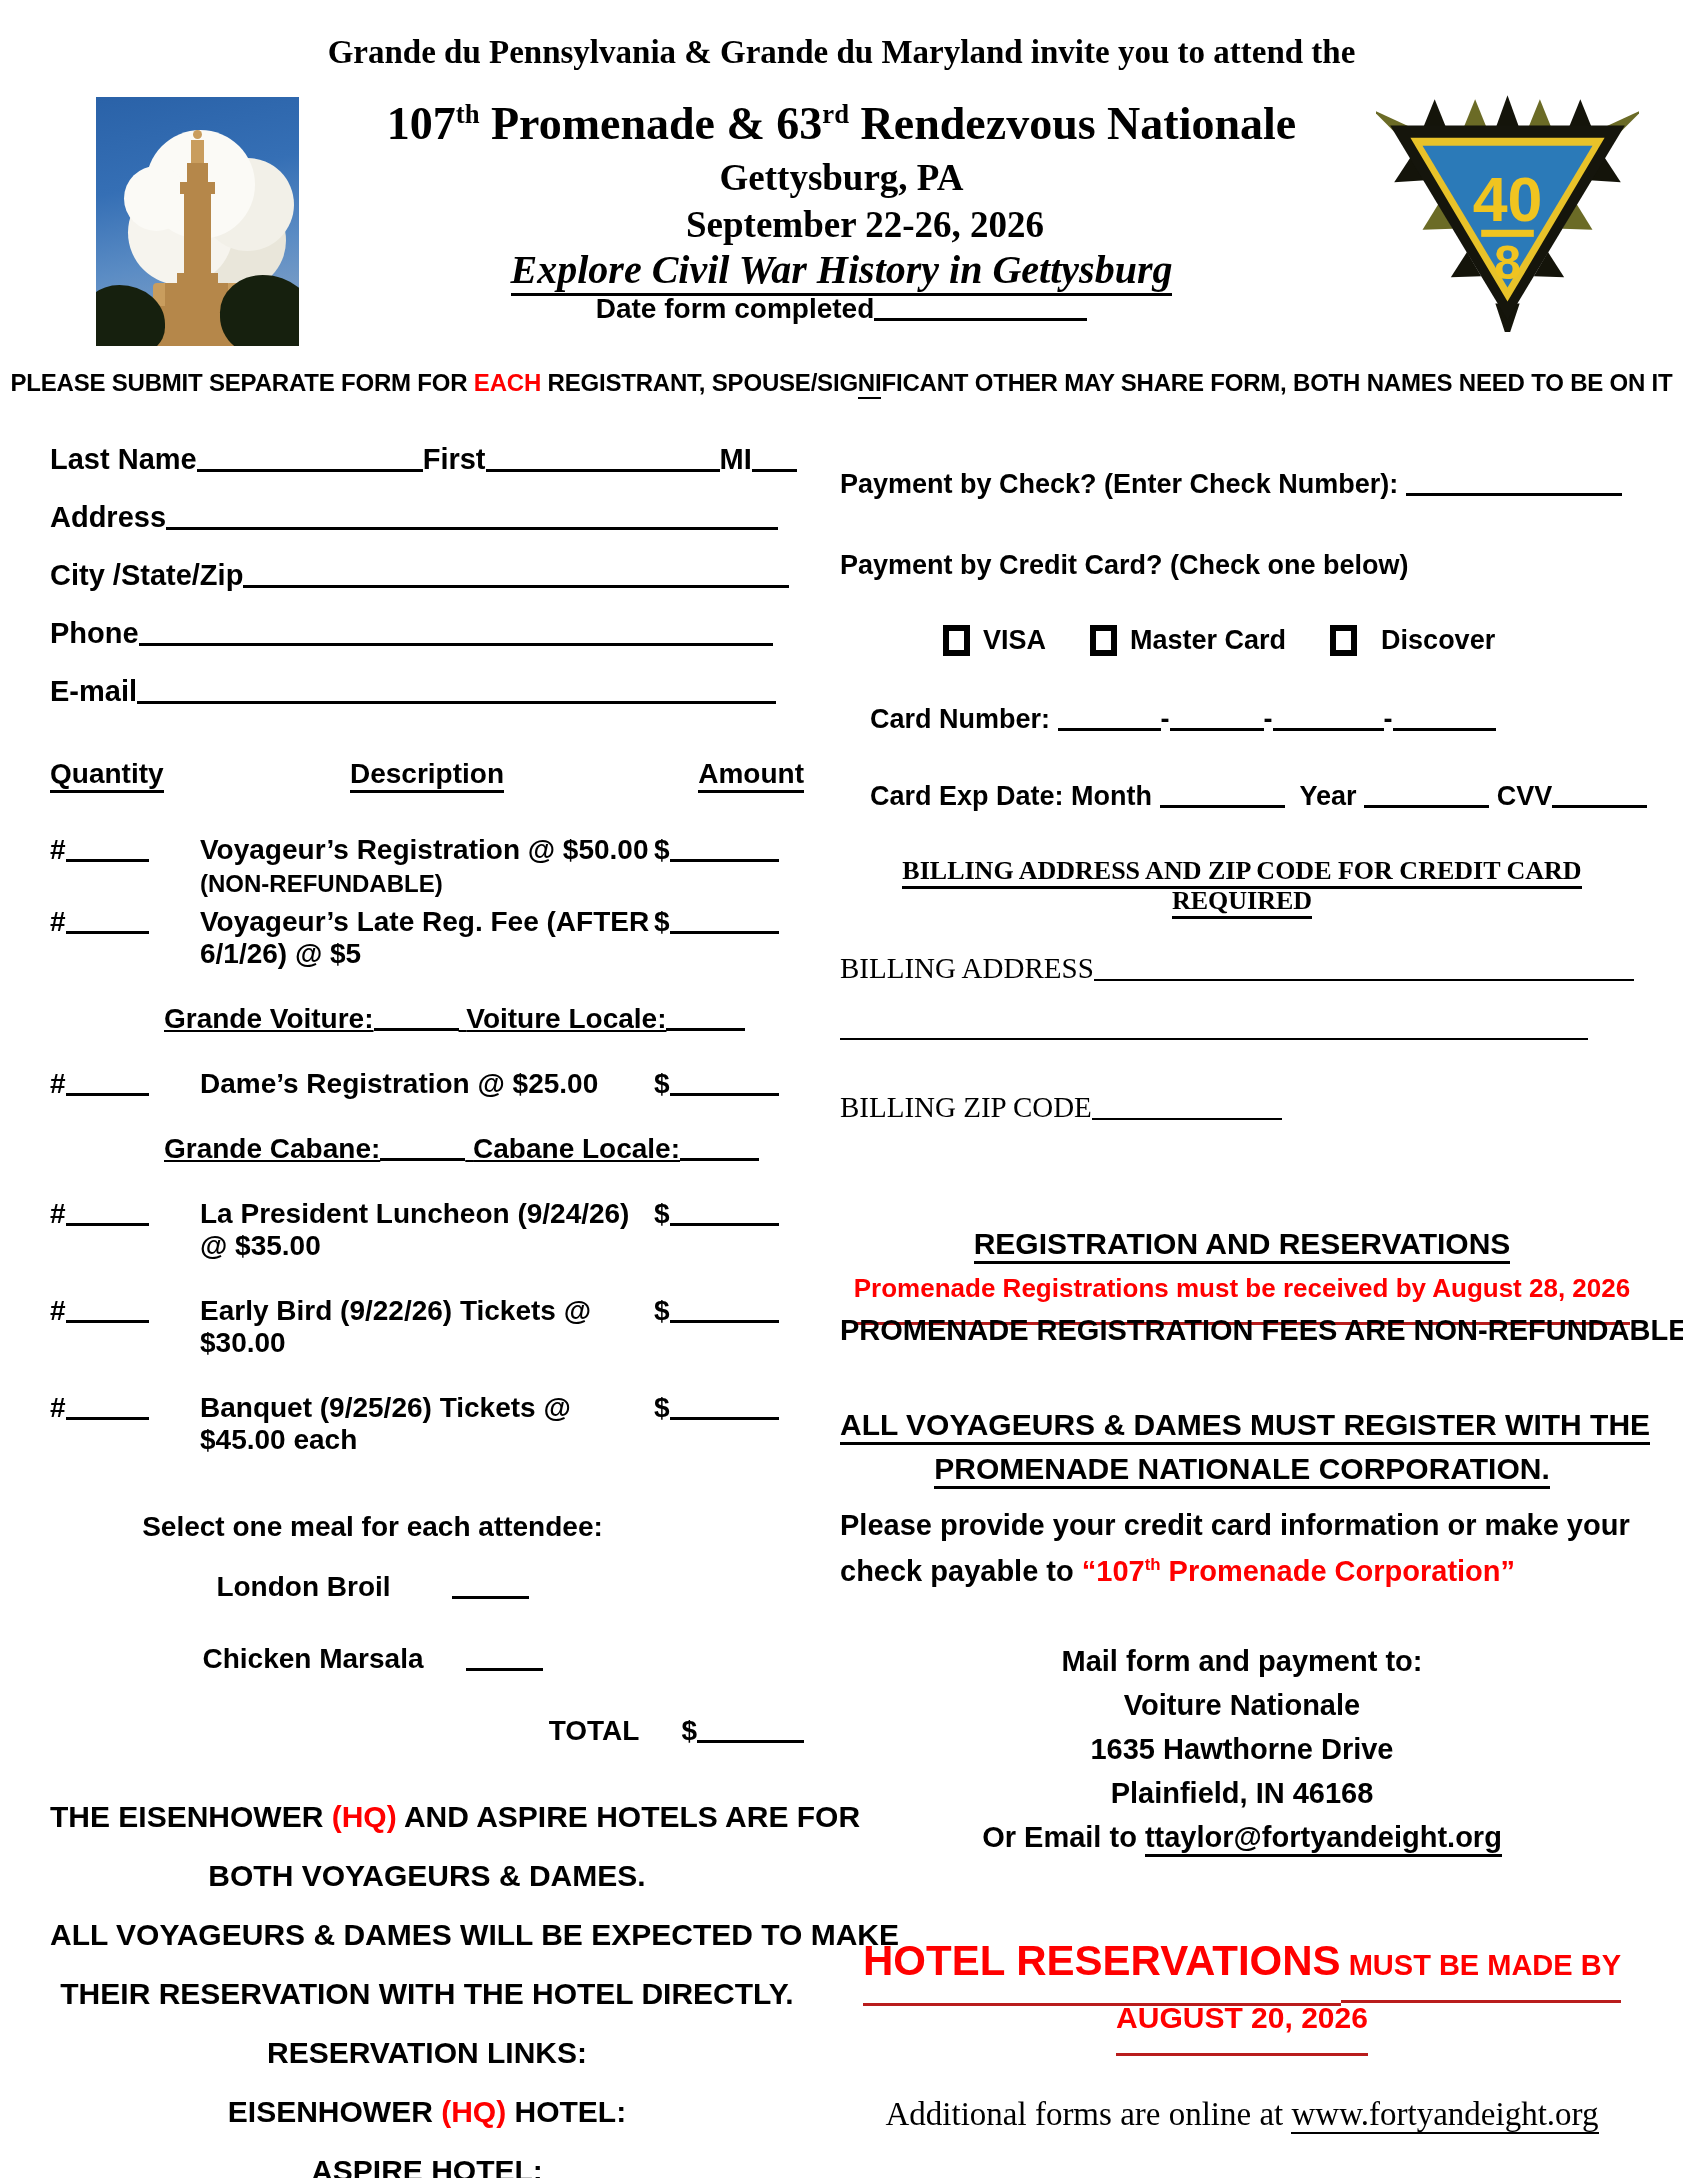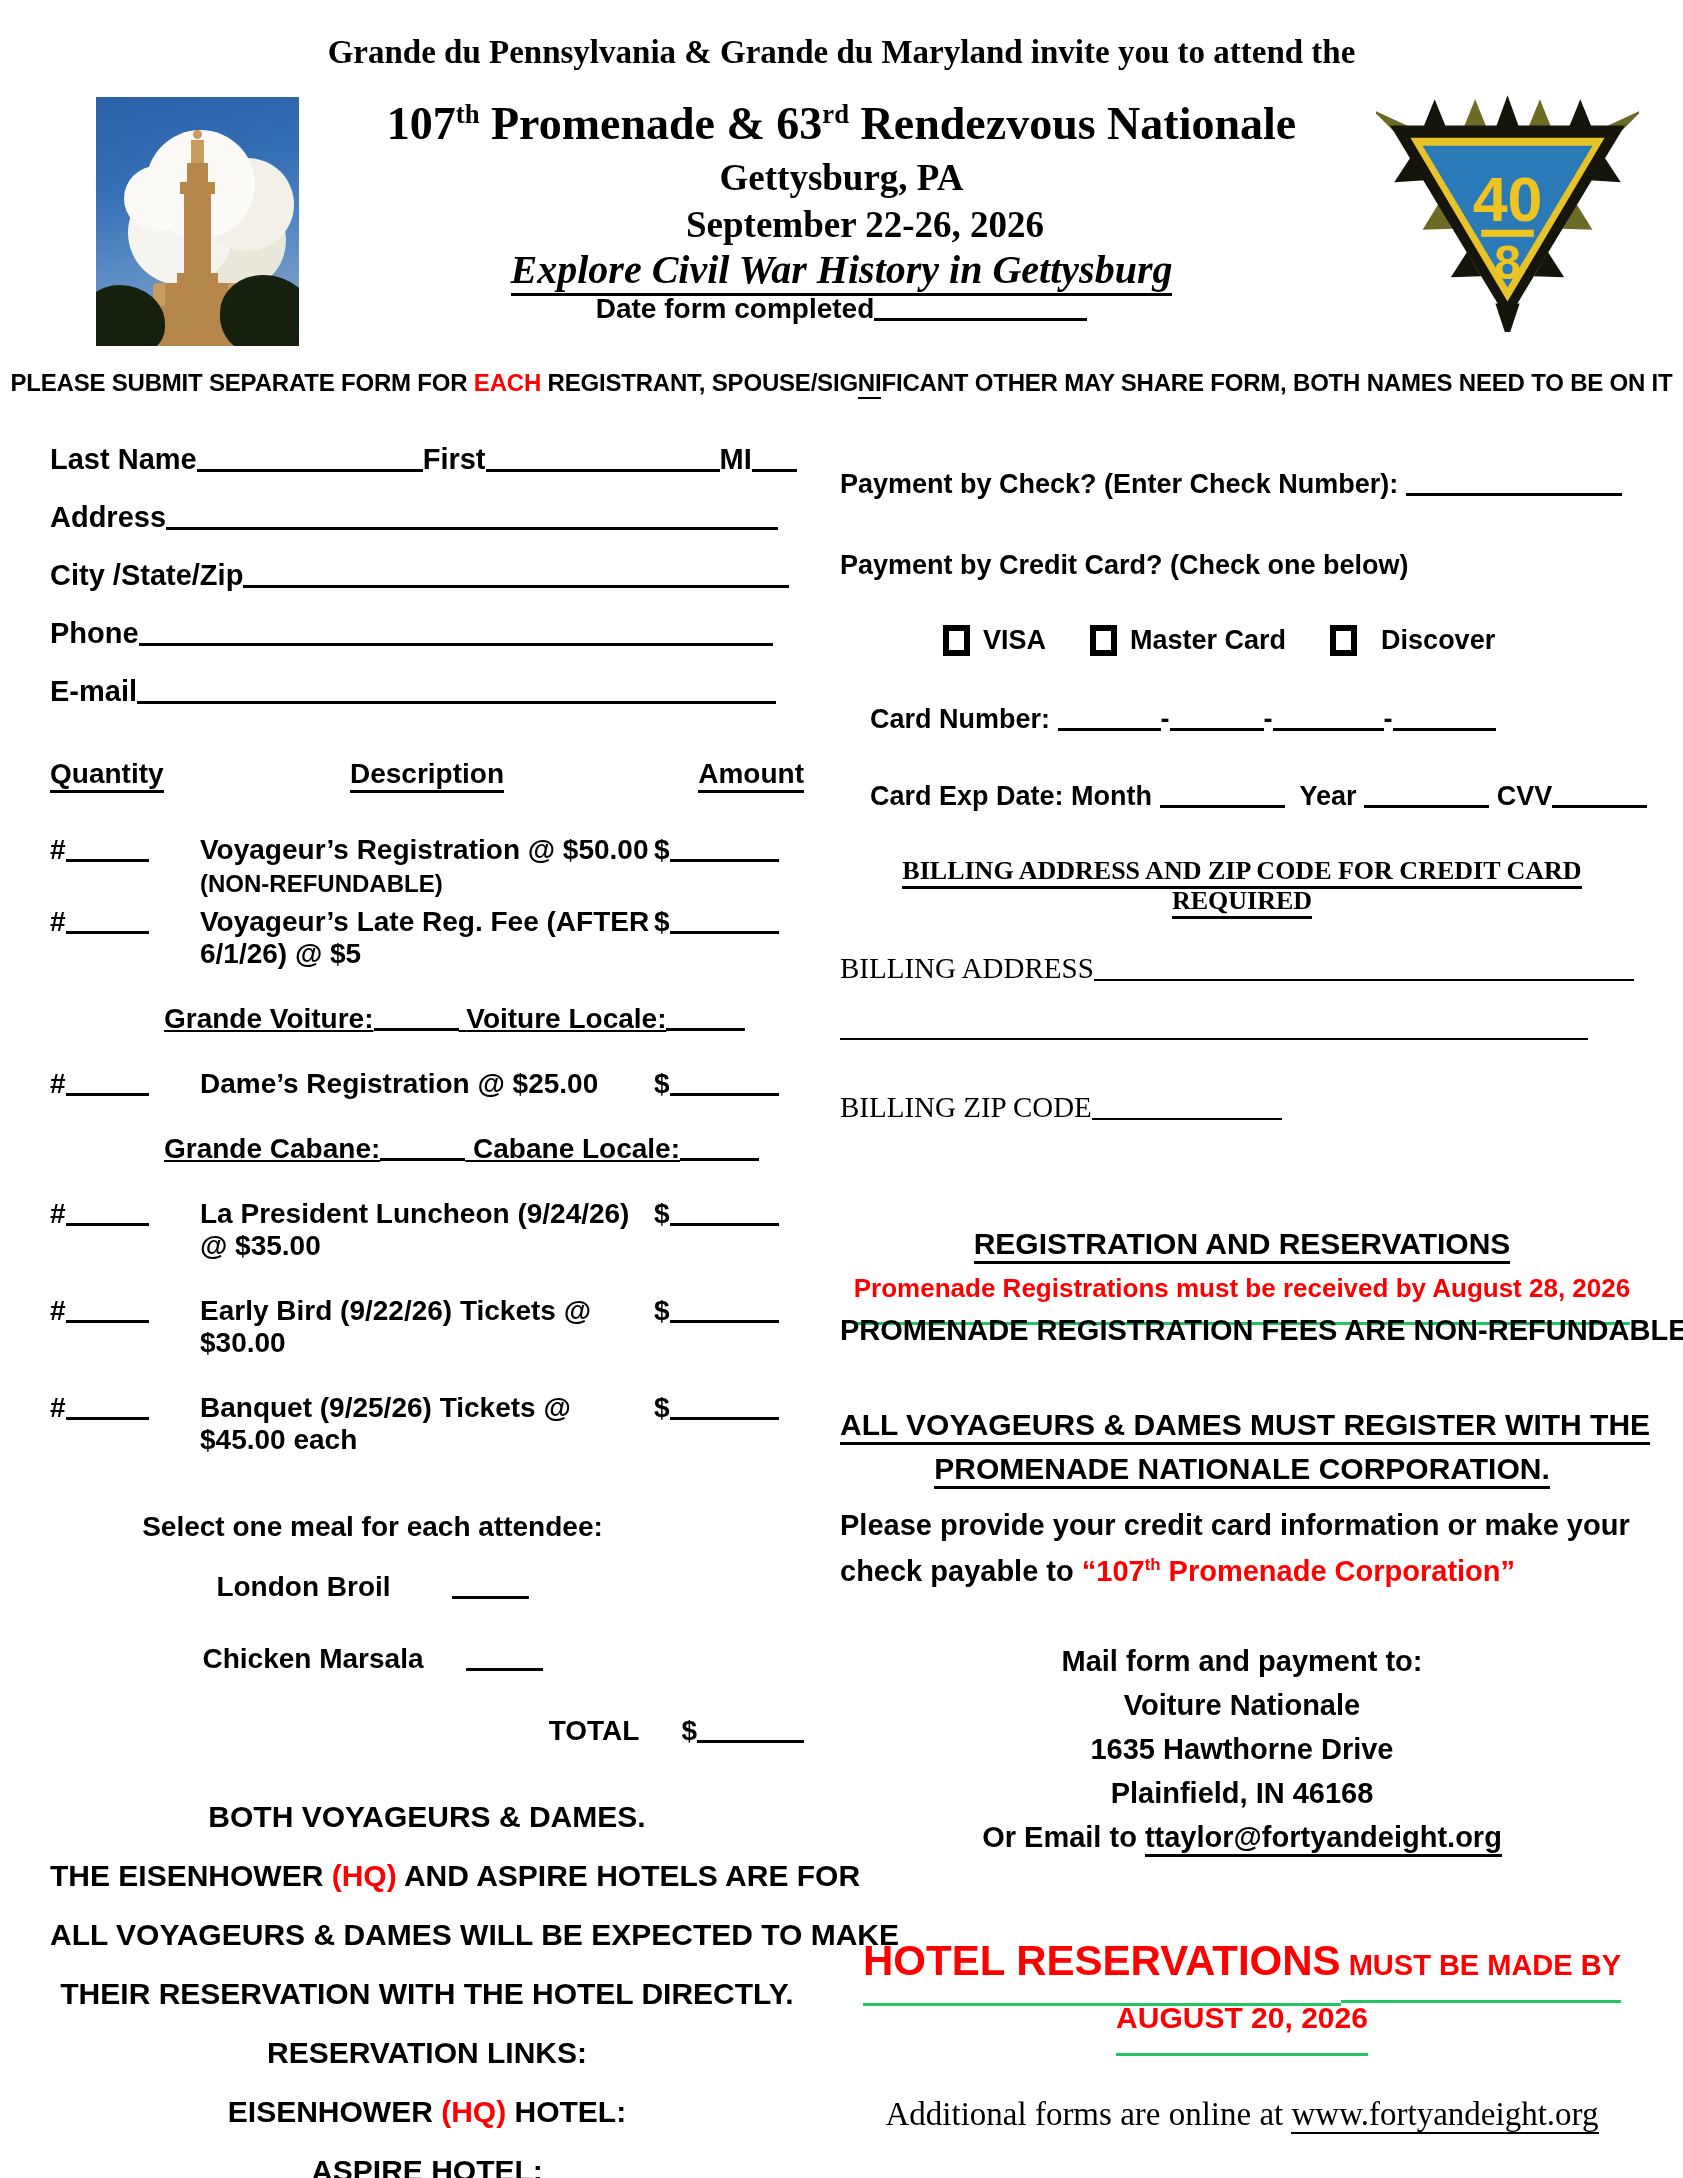--- a/index.html
+++ b/index.html
@@ -8,21 +8,21 @@
           font-family:"Liberation Sans", sans-serif; font-weight:700; color:#000; overflow:hidden; }
   .red { color:#ff0000; }
   sup { font-size:58%; vertical-align:super; line-height:0; }
 
   
   .u { display:inline-block; border-bottom:3px solid #000; height:.85em; vertical-align:-0.1em; }
   .u2 { border-bottom-width:2px; }
 
   
   .ul  { border-bottom:3px solid #000; padding-bottom:1px; }
-  .ulr { border-bottom:3px solid #22c55e; padding-bottom:19px; }
+  .ulr { border-bottom:3px solid #b91c1c; padding-bottom:19px; }
   .ul2 { border-bottom:2px solid #000; }
 
   
   .hdr { position:relative; height:358px; }
   .hdr-text { position:absolute; left:0; top:0; width:100%; text-align:center; }
   .invite { margin-top:34px; font-family:"Liberation Serif",serif; font-size:33px; }
   .title  { margin-top:26px; font-family:"Liberation Serif",serif; font-size:46px; }
   .loc    { margin-top:6px;  font-family:"Liberation Serif",serif; font-size:37px; }
   .dates  { margin-top:4px;  font-family:"Liberation Serif",serif; font-size:37px;padding-left:47px; }
   .tagline{ margin-top:6px;  font-family:"Liberation Serif",serif; font-style:italic; font-size:40px; }
@@ -224,22 +224,22 @@
         <div class="prompt">Select one meal for each attendee:</div>
         <div class="mealln"><span>London Broil</span><span class="u" style="width:77px; margin-left:61px"></span></div>
         <div class="mealln"><span>Chicken Marsala</span><span class="u" style="width:77px; margin-left:42px"></span></div>
       </div>
       <div class="totline">
           <span>TOTAL</span>
           <span><span>$</span><span class="u" style="width:107px"></span></span>
         </div>
 
       <div class="hblock">
+        <div class="ln"><span>THE EISENHOWER </span><span class="red">(HQ)</span><span> AND ASPIRE HOTELS ARE FOR</span></div>
         <div class="ln">BOTH VOYAGEURS &amp; DAMES.</div>
-        <div class="ln"><span>THE EISENHOWER </span><span class="red">(HQ)</span><span> AND ASPIRE HOTELS ARE FOR</span></div>
         <div class="ln">ALL VOYAGEURS &amp; DAMES WILL BE EXPECTED TO MAKE</div>
         <div class="ln">THEIR RESERVATION WITH THE HOTEL DIRECTLY.</div>
         <div class="ln">RESERVATION LINKS:</div>
         <div class="ln"><span>EISENHOWER </span><span class="red">(HQ)</span><span> HOTEL:</span></div>
         <div class="ln">ASPIRE HOTEL:</div>
 
       </div>
 
     </div>
 

